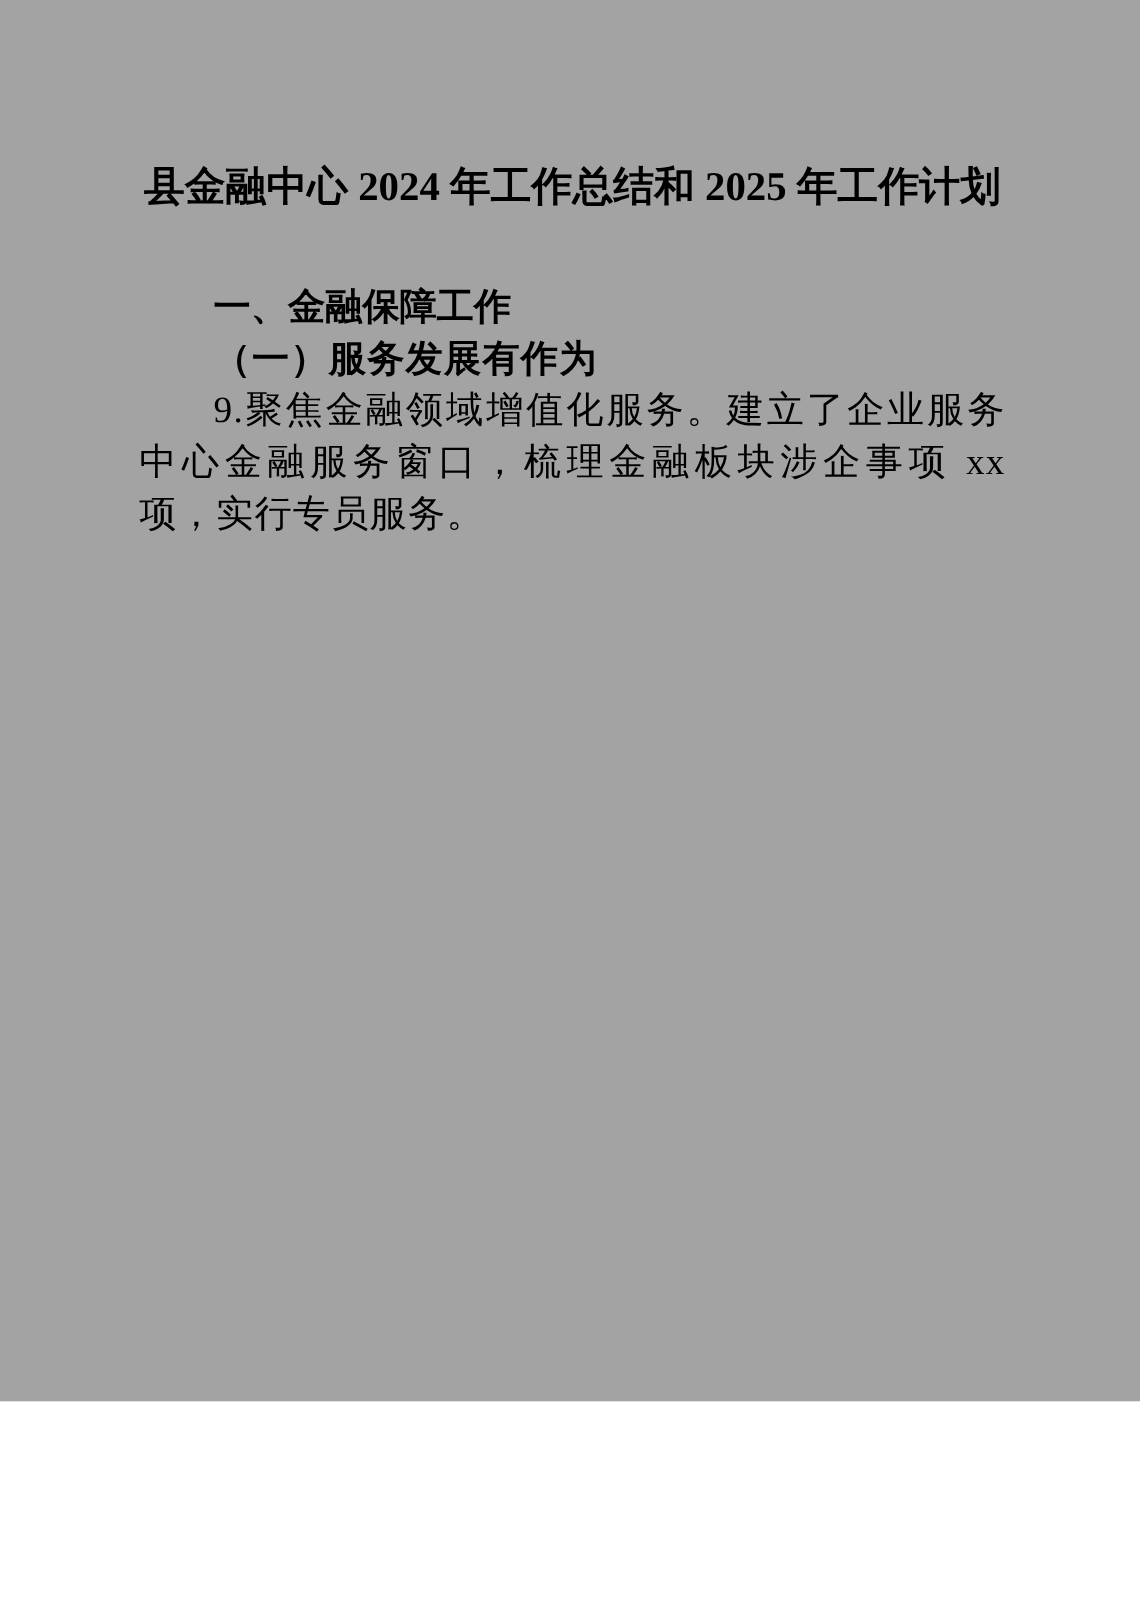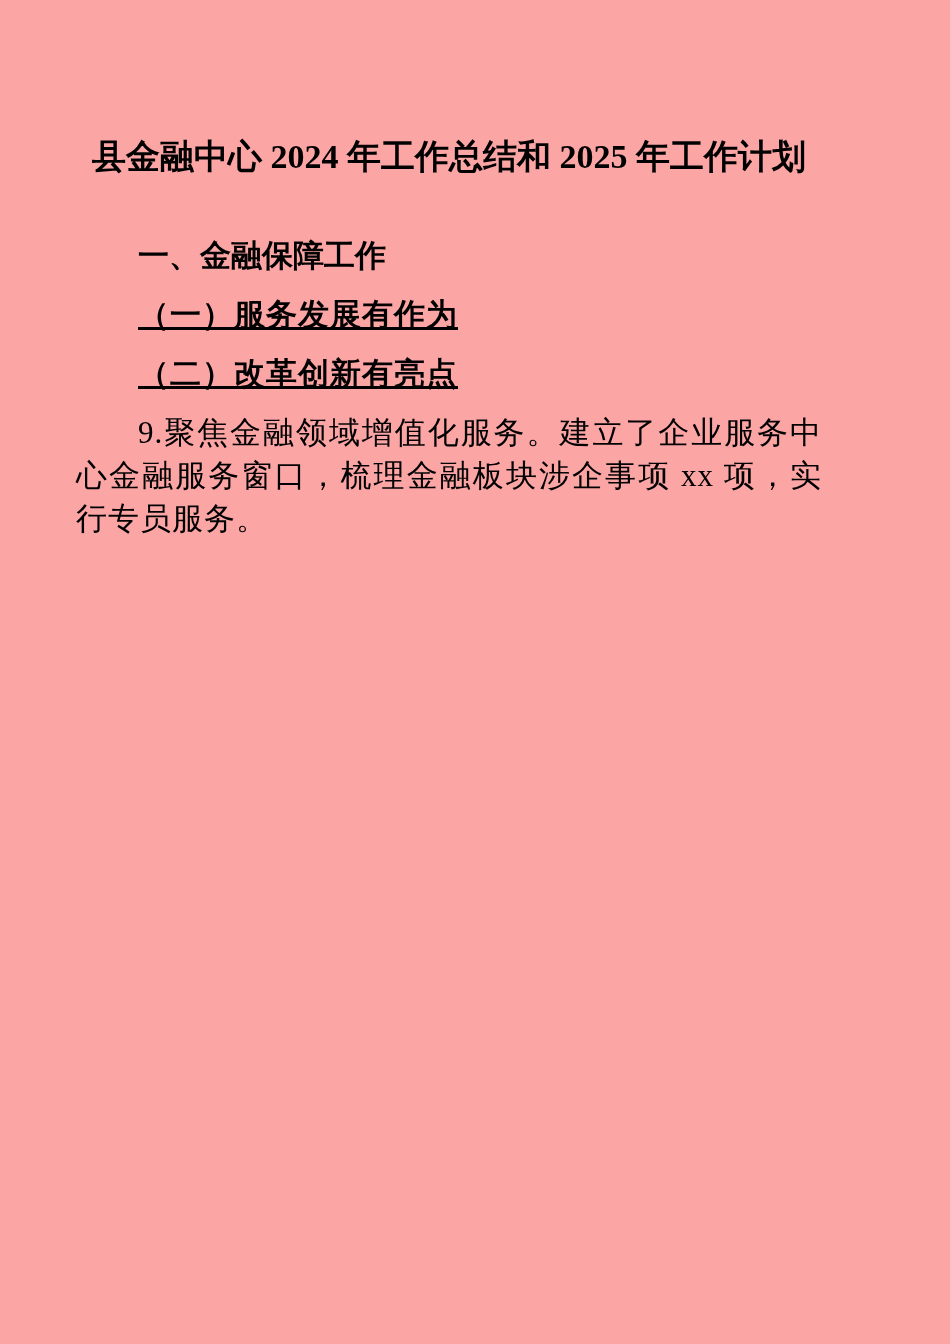--- a/index.html
+++ b/index.html
@@ -3,55 +3,54 @@
 <meta charset="utf-8">
 <style>
   html, body {
     margin: 0;
     padding: 0;
     background: #ffffff;
   }
   .page {
     position: relative;
     width: 950px;
-    height: 1344px;
+    height: 1168px;
     box-sizing: border-box;
-    background: #fca5a5;
+    background: #a3a3a3;
     color: #000000;
-    padding: 134px 112px 0 60px;
+    padding: 134px 112px 0 116px;
     overflow: hidden;
     font-family: "Liberation Serif", "DejaVu Serif", serif;
   }
   .doc-title {
     max-width: 730px;
     margin: 0 auto 54px auto;
     font-family: "Liberation Serif", "DejaVu Serif", serif;
     font-weight: bold;
     font-size: 34px;
     line-height: 46px;
     text-align: center;
     color: #000000;
   }
   .block {
-    margin: 16px;
+    margin: 0;
     font-size: 31px;
     line-height: 43px;
     color: #000000;
   }
   .h1 {
     font-family: "Liberation Sans", "DejaVu Sans", sans-serif;
     font-weight: bold;
     text-indent: 2em;
   }
   .h2 {
     font-family: "Liberation Serif", "DejaVu Serif", serif;
     font-weight: bold;
     text-indent: 2em;
     letter-spacing: 1px;
-    text-decoration: underline;
   }
   .para {
     font-family: "Liberation Serif", "DejaVu Serif", serif;
     font-weight: normal;
     text-indent: 2em;
     text-align: justify;
     letter-spacing: 1px;
   }
 </style>
 </head>
@@ -61,18 +60,17 @@
 
   <h1 class="doc-title">县金融中心 2024 年工作总结和 2025 年工作计划</h1>
 
   <p class="block h1">一、金融保障工作</p>
 
 
   <p class="block h2">（一）服务发展有作为</p>
 
 
 
-  <p class="block h2">（二）改革创新有亮点</p>
 
 
   <p class="block para">9.聚焦金融领域增值化服务。建立了企业服务中心金融服务窗口，梳理金融板块涉企事项 xx 项，实行专员服务。</p>
 
 </div>
 
 </body></html>

